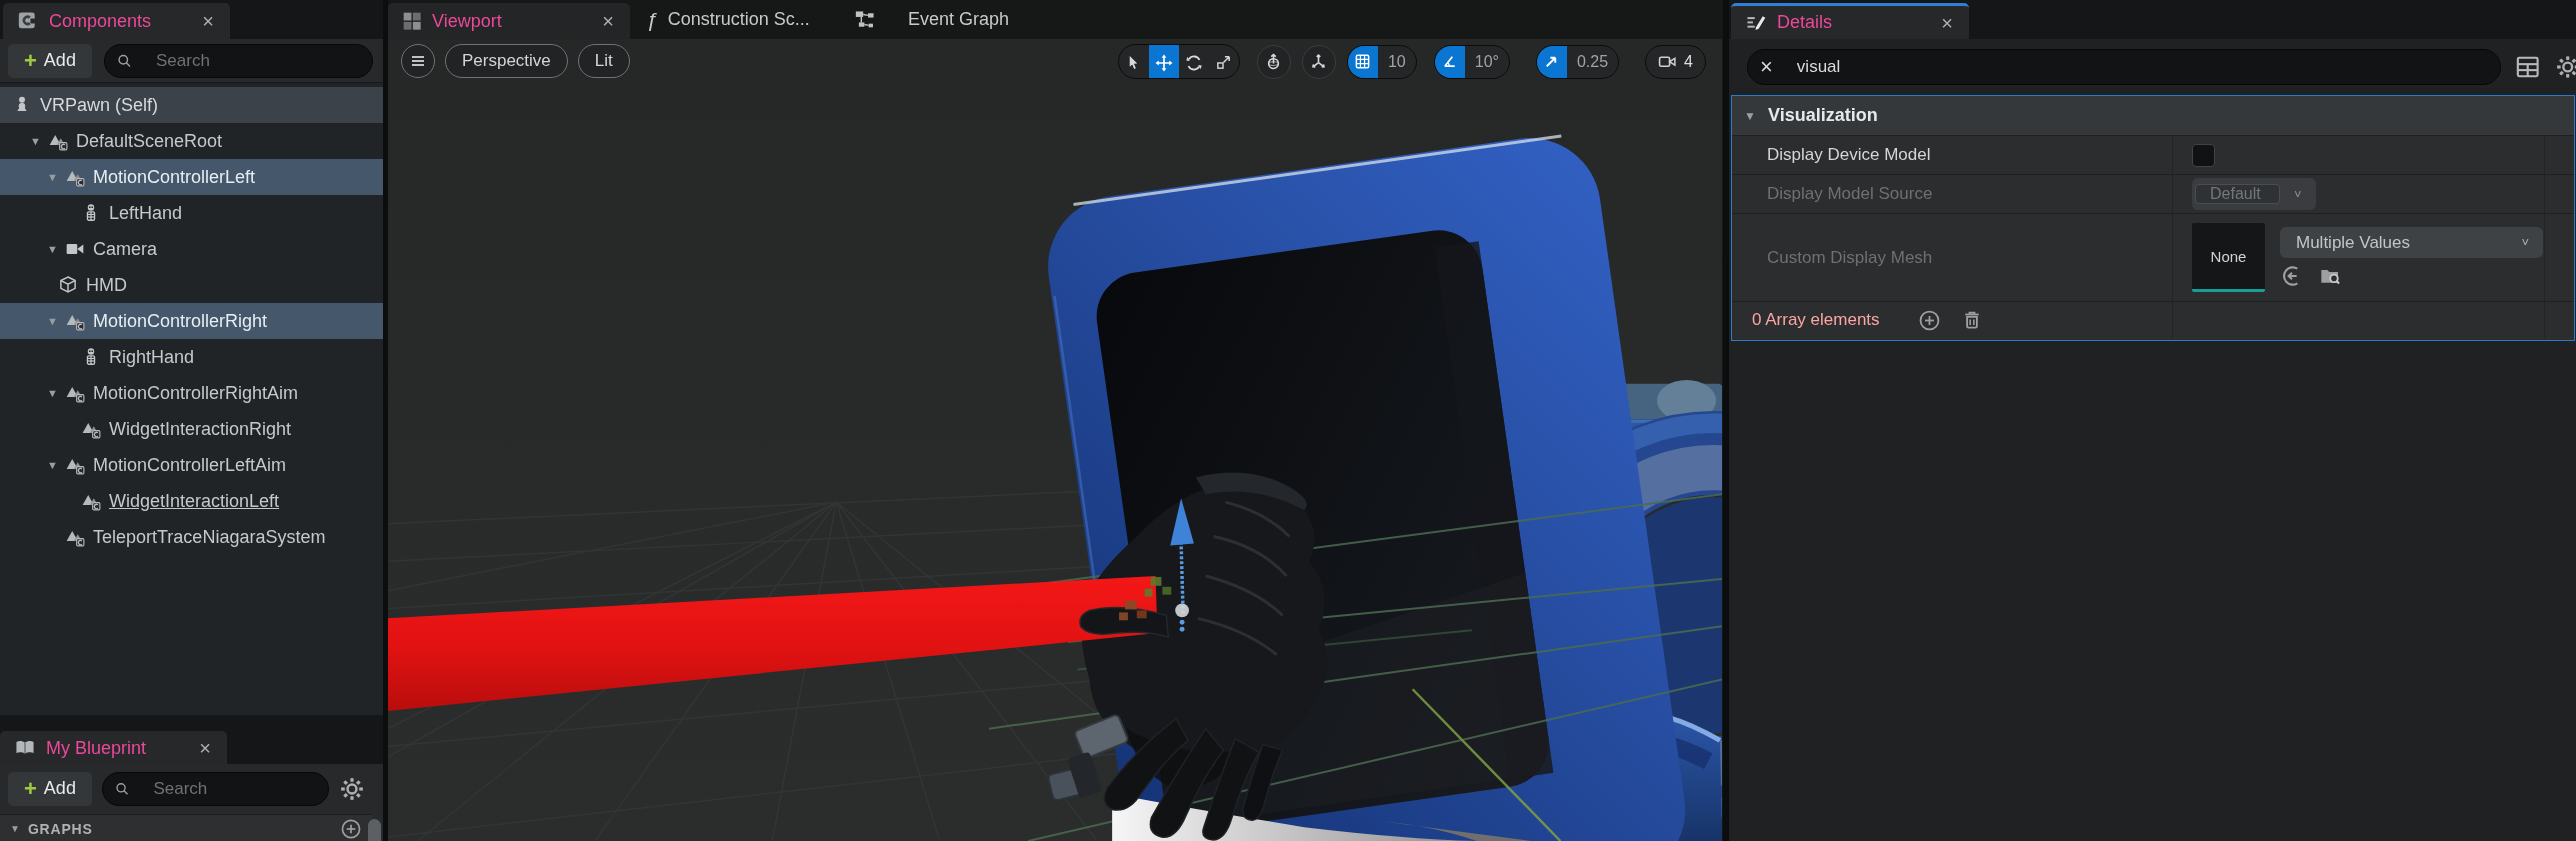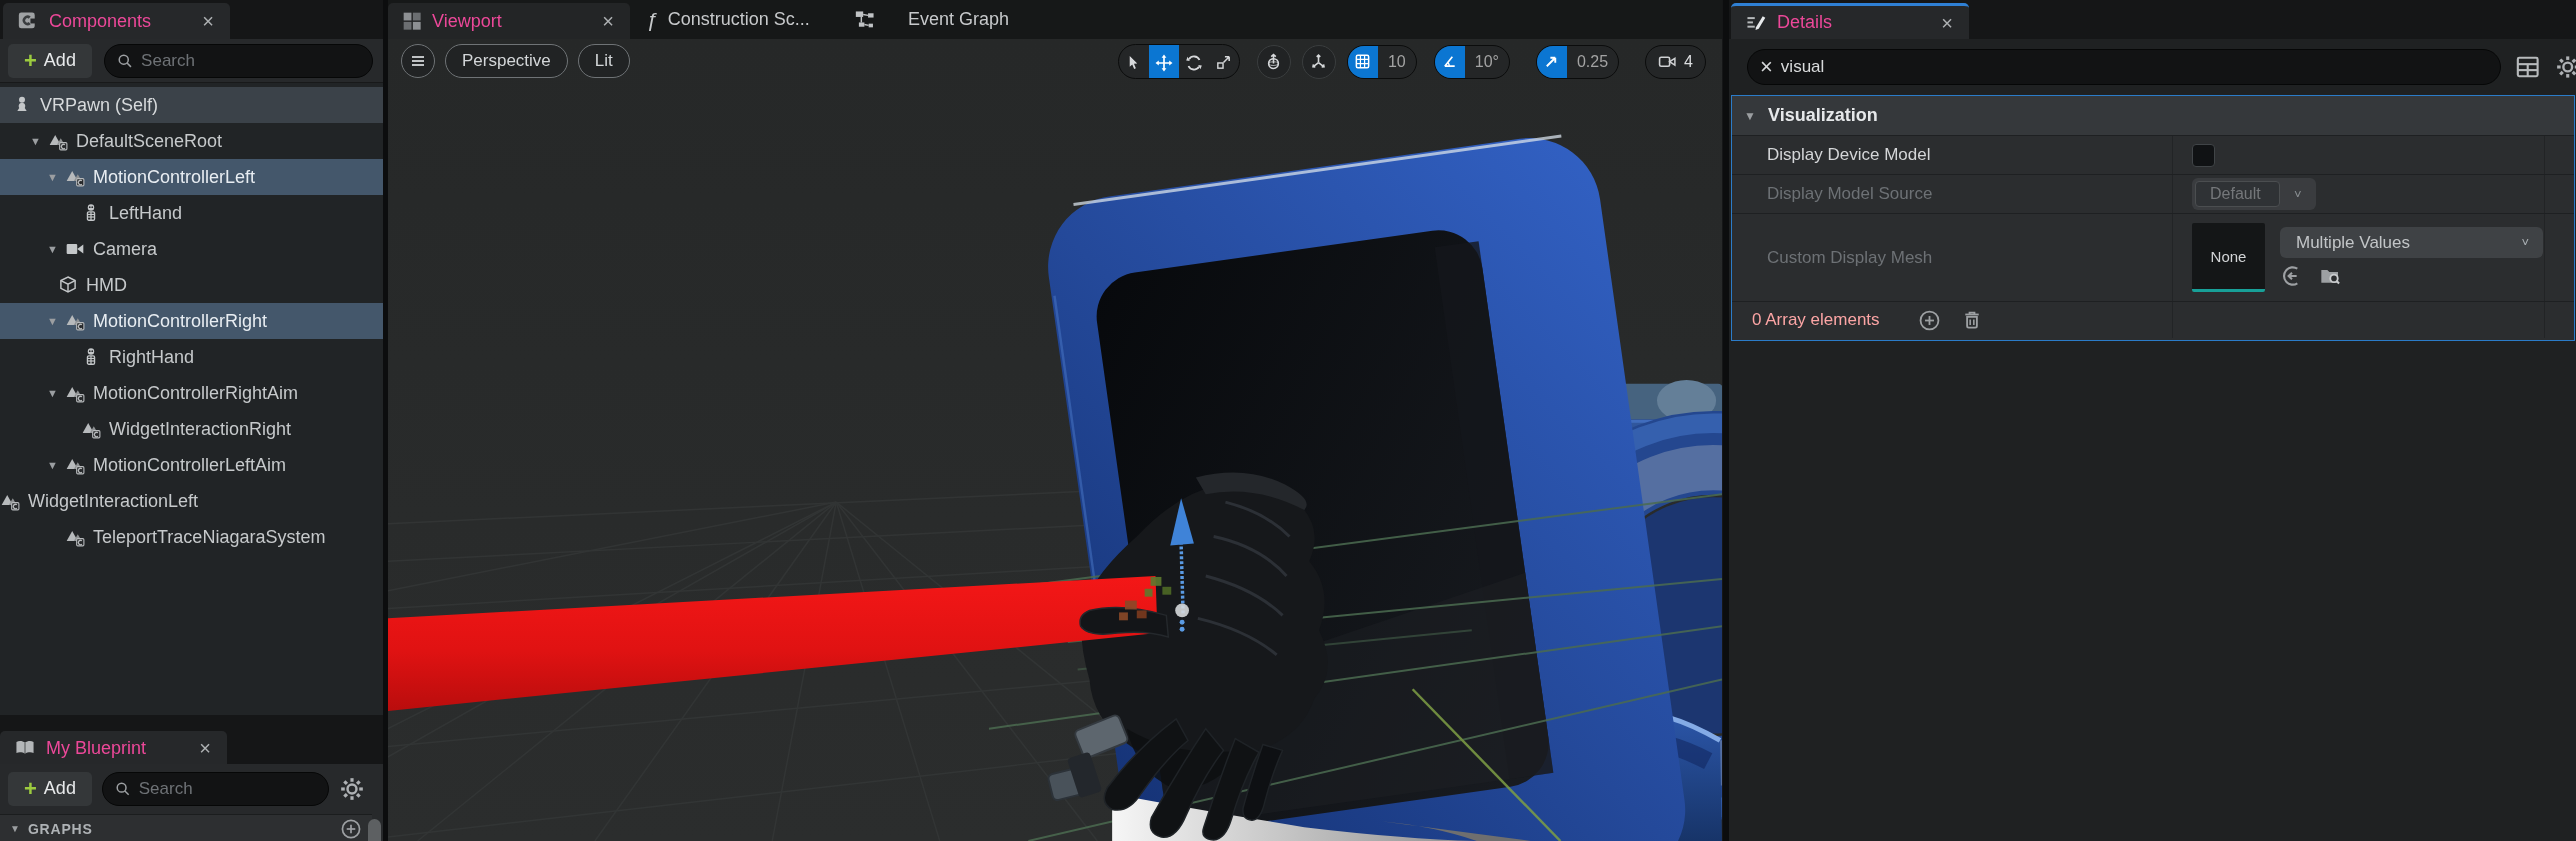--- a/index.html
+++ b/index.html
@@ -8,21 +8,21 @@
   .app { position:relative; width:2576px; height:842px; overflow:hidden; background:#151617; color:#c6c9cb; }
 
   
   .tabbar { position:absolute; left:0; top:0; right:0; height:39px; background:#151617; }
   .tab { position:absolute; top:3px; height:36px; display:flex; align-items:center; gap:10px;
          background:#26282a; border-radius:5px 5px 0 0; padding:0 14px; }
   .tab .tlbl { font-size:18px; color:#ec4899; }
   .tab .closex { margin-left:auto; color:#aeb1b3; font-size:20px; line-height:1; padding:0 2px; }
   .ghost-tab { position:absolute; top:0; height:39px; display:flex; align-items:center; gap:10px; padding:0 10px; }
   .ghost-tab .tlbl { font-size:18px; color:#c7c9cb; }
-  .searchpill { display:flex; align-items:center; gap:8px; background:#121314; border:1px solid #060707;
+  .searchpill { display:flex; align-items:center; gap:24px; background:#121314; border:1px solid #060707;
                 border-radius:17px; height:34px; padding:0 12px; }
   .searchpill input { background:transparent; border:none; outline:none; color:#d8dadb; font-size:17px;
                       font-family:"Liberation Sans",sans-serif; width:100%; }
   .searchpill input::placeholder { color:#6e7276; }
   .addbtn { display:flex; align-items:center; gap:7px; background:#343739; border-radius:5px; height:34px;
             padding:0 16px; color:#e8eaeb; font-size:18px; }
   .addbtn .plus { color:#9ccb3f; font-size:22px; font-weight:bold; line-height:1; }
   svg.ic { display:block; }
 
   
@@ -95,21 +95,21 @@
   .prow { position:relative; display:flex; align-items:center; border-top:1px solid #1e2022; background:#2b2d2f; }
   .prow .plabel { width:440px; padding-left:35px; font-size:17px; color:#6d7175; flex:none; }
   .prow .plabel.bright { color:#d4d6d8; }
   .prow .pvalue { flex:1; display:flex; align-items:center; padding-left:20px; position:relative; height:100%; }
   .col-divider { position:absolute; left:440px; top:0; bottom:0; width:1px; background:#222426; }
   .col-divider2 { position:absolute; left:812px; top:0; bottom:0; width:1px; background:#222426; }
   .checkbox { width:23px; height:23px; background:#101214; border:1px solid #404447; border-radius:4px; }
   .dropdown { display:flex; align-items:center; background:#3f4245; border-radius:6px; height:32px; }
   .dropdown.disabled { opacity:.75; }
   .dd-inner { background:#313437; border:1px solid #56595c; border-radius:4px; margin:3px 0 3px 3px;
-              height:26px; display:flex; align-items:center; padding:0 14px; font-size:16px; color:#8d9093; min-width:85px; }
+              height:20px; display:flex; align-items:center; padding:0 14px; font-size:16px; color:#8d9093; min-width:85px; }
   .dd-chev { padding:0 14px; color:#aab0b4; font-size:13px; }
   .dropdown.mv { height:31px; width:263px; justify-content:space-between; }
   .dropdown.mv .mvlbl { padding-left:16px; font-size:17px; color:#c2c5c7; }
   .thumb { width:73px; height:69px; background:#141617; border-bottom:3px solid #18a098; border-radius:2px;
            display:flex; align-items:center; justify-content:center; font-size:15px; color:#d2d4d6; flex:none; }
   .asset-right { display:flex; flex-direction:column; gap:6px; margin-left:15px; }
   .asset-icons { display:flex; gap:14px; align-items:center; }
   .arrval { font-size:17px; color:#fca5a5; width:166px; }
   .arricons { display:flex; gap:20px; align-items:center; }
 </style>
@@ -264,21 +264,21 @@
           <span class="tico">
             <svg class="ic" width="20" height="20" viewBox="0 0 18 18">
               <path d="M1.5 12.5 L6.5 3.5 L11.5 12.5 Z" fill="#b7babc"></path>
               <path d="M8 12.5 L11.5 6.5 L15 12.5 Z" fill="#8f9294"></path>
               <rect x="10.5" y="10.5" width="6.5" height="6.5" rx="1" fill="#26282a" stroke="#b7babc" stroke-width="1"></rect>
               <path d="M15.2 12.4 A2 2 0 1 0 15.2 15.6" fill="none" stroke="#b7babc" stroke-width="1.2"></path>
             </svg>
           </span>
           <span class="tlabel">MotionControllerLeftAim</span>
         </div>
-        <div class="trow" style="">
+        <div class="trow" style="padding-left: 81px; text-decoration: underline;">
           <span class="tico">
             <svg class="ic" width="20" height="20" viewBox="0 0 18 18">
               <path d="M1.5 12.5 L6.5 3.5 L11.5 12.5 Z" fill="#b7babc"></path>
               <path d="M8 12.5 L11.5 6.5 L15 12.5 Z" fill="#8f9294"></path>
               <rect x="10.5" y="10.5" width="6.5" height="6.5" rx="1" fill="#26282a" stroke="#b7babc" stroke-width="1"></rect>
               <path d="M15.2 12.4 A2 2 0 1 0 15.2 15.6" fill="none" stroke="#b7babc" stroke-width="1.2"></path>
             </svg>
           </span>
           <span class="tlabel">WidgetInteractionLeft</span>
         </div>

